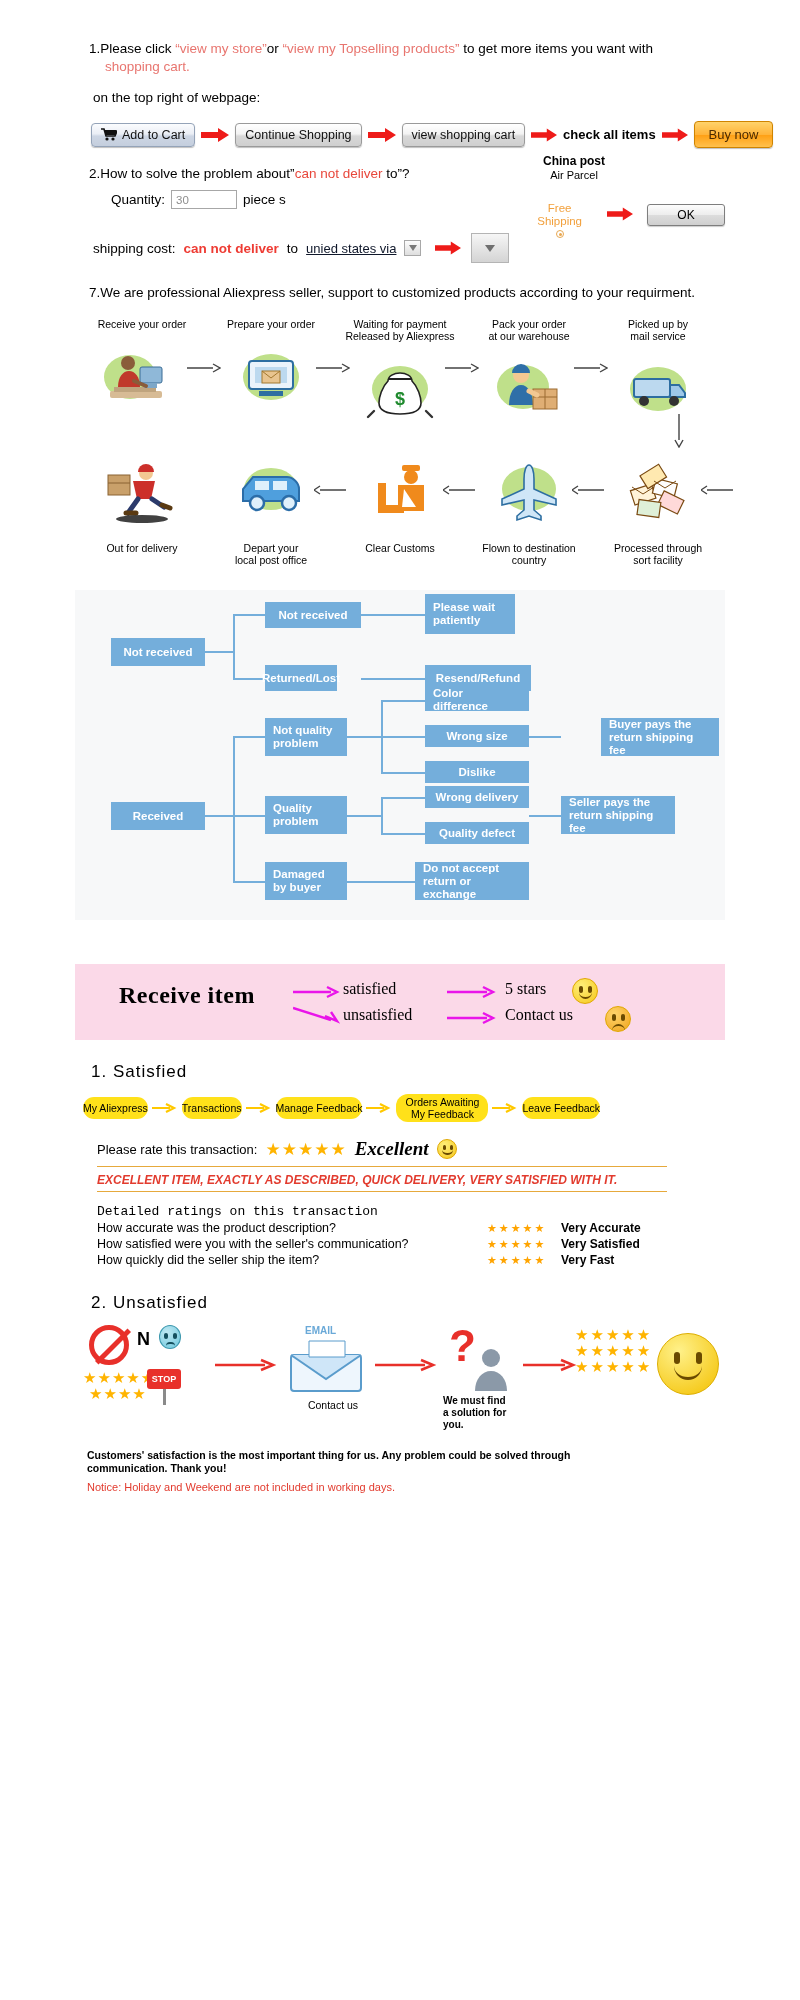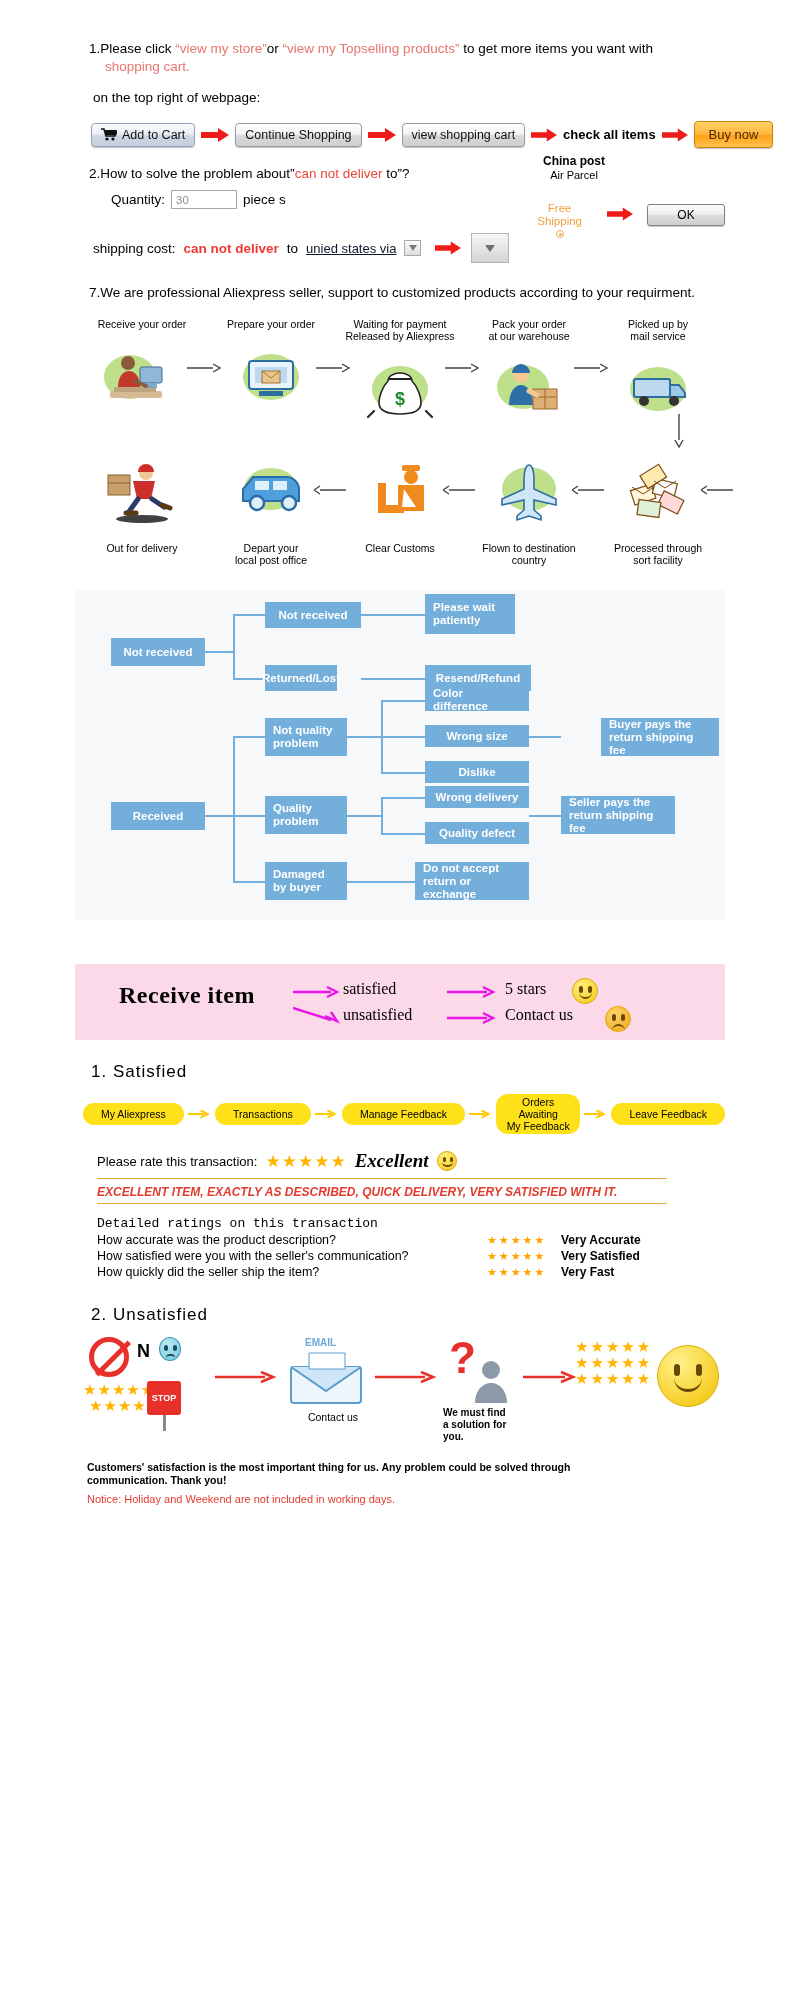--- a/index.html
+++ b/index.html
@@ -113,21 +113,21 @@
   .pink .w3 { position:absolute; left:430px; top:16px; font-family:"Liberation Serif", serif; font-size:16px;}
   .pink .w4 { position:absolute; left:430px; top:42px; font-family:"Liberation Serif", serif; font-size:16px;}
   .smiley { width:26px;height:26px;border-radius:50%; background:radial-gradient(circle at 35% 30%, #ffef7a, #f5c71c); border:1px solid #e0a800; position:absolute;}
   .smiley .e { position:absolute; width:4px;height:7px;background:#6a4a00;border-radius:2px;top:7px;}
   .smiley .m { position:absolute; width:13px;height:7px;border-bottom:2px solid #6a4a00;border-radius:0 0 10px 10px;left:6px;top:13px;}
 
   
   .h2 { font-size:17px; margin:22px 0 0 16px; letter-spacing:1px;}
   .pillrow { display:flex; align-items:center; gap:4px; margin:12px 0 0 8px;}
   .pill {
-    background:#ffe11a; border-radius:12px; padding:5px 18px; font-size:10.5px;
+    background:#ffe11a; border-radius:12px; padding:5px 0; font-size:10.5px;
     white-space:nowrap; line-height:12px; text-align:center;
   }
   .pill.two { padding:2px 9px; }
   .rate { margin:16px 0 0 22px; font-size:13px; display:flex; align-items:center; gap:8px;}
   .stars { color:#ffb400; font-size:17px; letter-spacing:1px;}
   .excellent { font-family:"Liberation Serif", serif; font-style:italic; font-weight:bold; font-size:19px;}
   .cmt { margin:4px 0 0 22px; font-size:13px;}
   .revbox { margin:6px 0 0 22px; width:570px; border-top:1.5px solid #e6a93c; border-bottom:1.5px solid #e6a93c; padding:3px 0;}
   .revtxt { color:#e23b2e; font-size:12px; font-weight:bold; font-style:italic;}
   .detailed { margin:12px 0 0 22px; font-size:13px;font-family:Liberation Mono, monospace;}
@@ -598,21 +598,21 @@
     <div style="position:absolute;left:62px;top:8px;font-size:18px;font-weight:bold">N</div>
     <div style="position:absolute;left:84px;top:4px">
       <div style="width:22px;height:24px;border-radius:50%;background:radial-gradient(circle at 35% 30%,#bfe9f3,#6cc6dc);border:1px solid #3b97ad;position:relative">
         <div style="position:absolute;left:4px;top:7px;width:4px;height:6px;background:#15505e;border-radius:2px"></div>
         <div style="position:absolute;left:13px;top:7px;width:4px;height:6px;background:#15505e;border-radius:2px"></div>
         <div style="position:absolute;left:6px;top:16px;width:9px;height:4px;border-top:2px solid #15505e;border-radius:8px 8px 0 0"></div>
       </div>
     </div>
 
     <div style="position:absolute;left:72px;top:48px">
-      <div style="width:34px;height:34px;background:#e8302a;border-radius:3px;color:#fff;font-size:9px;font-weight:bold;display:flex;align-items:center;justify-content:center">
+      <div style="width:34px;height:20px;background:#e8302a;border-radius:3px;color:#fff;font-size:9px;font-weight:bold;display:flex;align-items:center;justify-content:center">
           <span>STOP</span>
         </div>
       <div style="width:3px;height:16px;background:#8a8a8a;margin:0 auto"></div>
     </div>
 
     <svg style="position:absolute;left:140px;top:36px" width="62" height="16" viewBox="0 0 62 16">
         <path d="M0 8h50M46 3l12 5-12 5" stroke="#e8302a" stroke-width="2.6" fill="none"></path>
       </svg>
 
     <div style="position:absolute;left:212px;top:6px">

